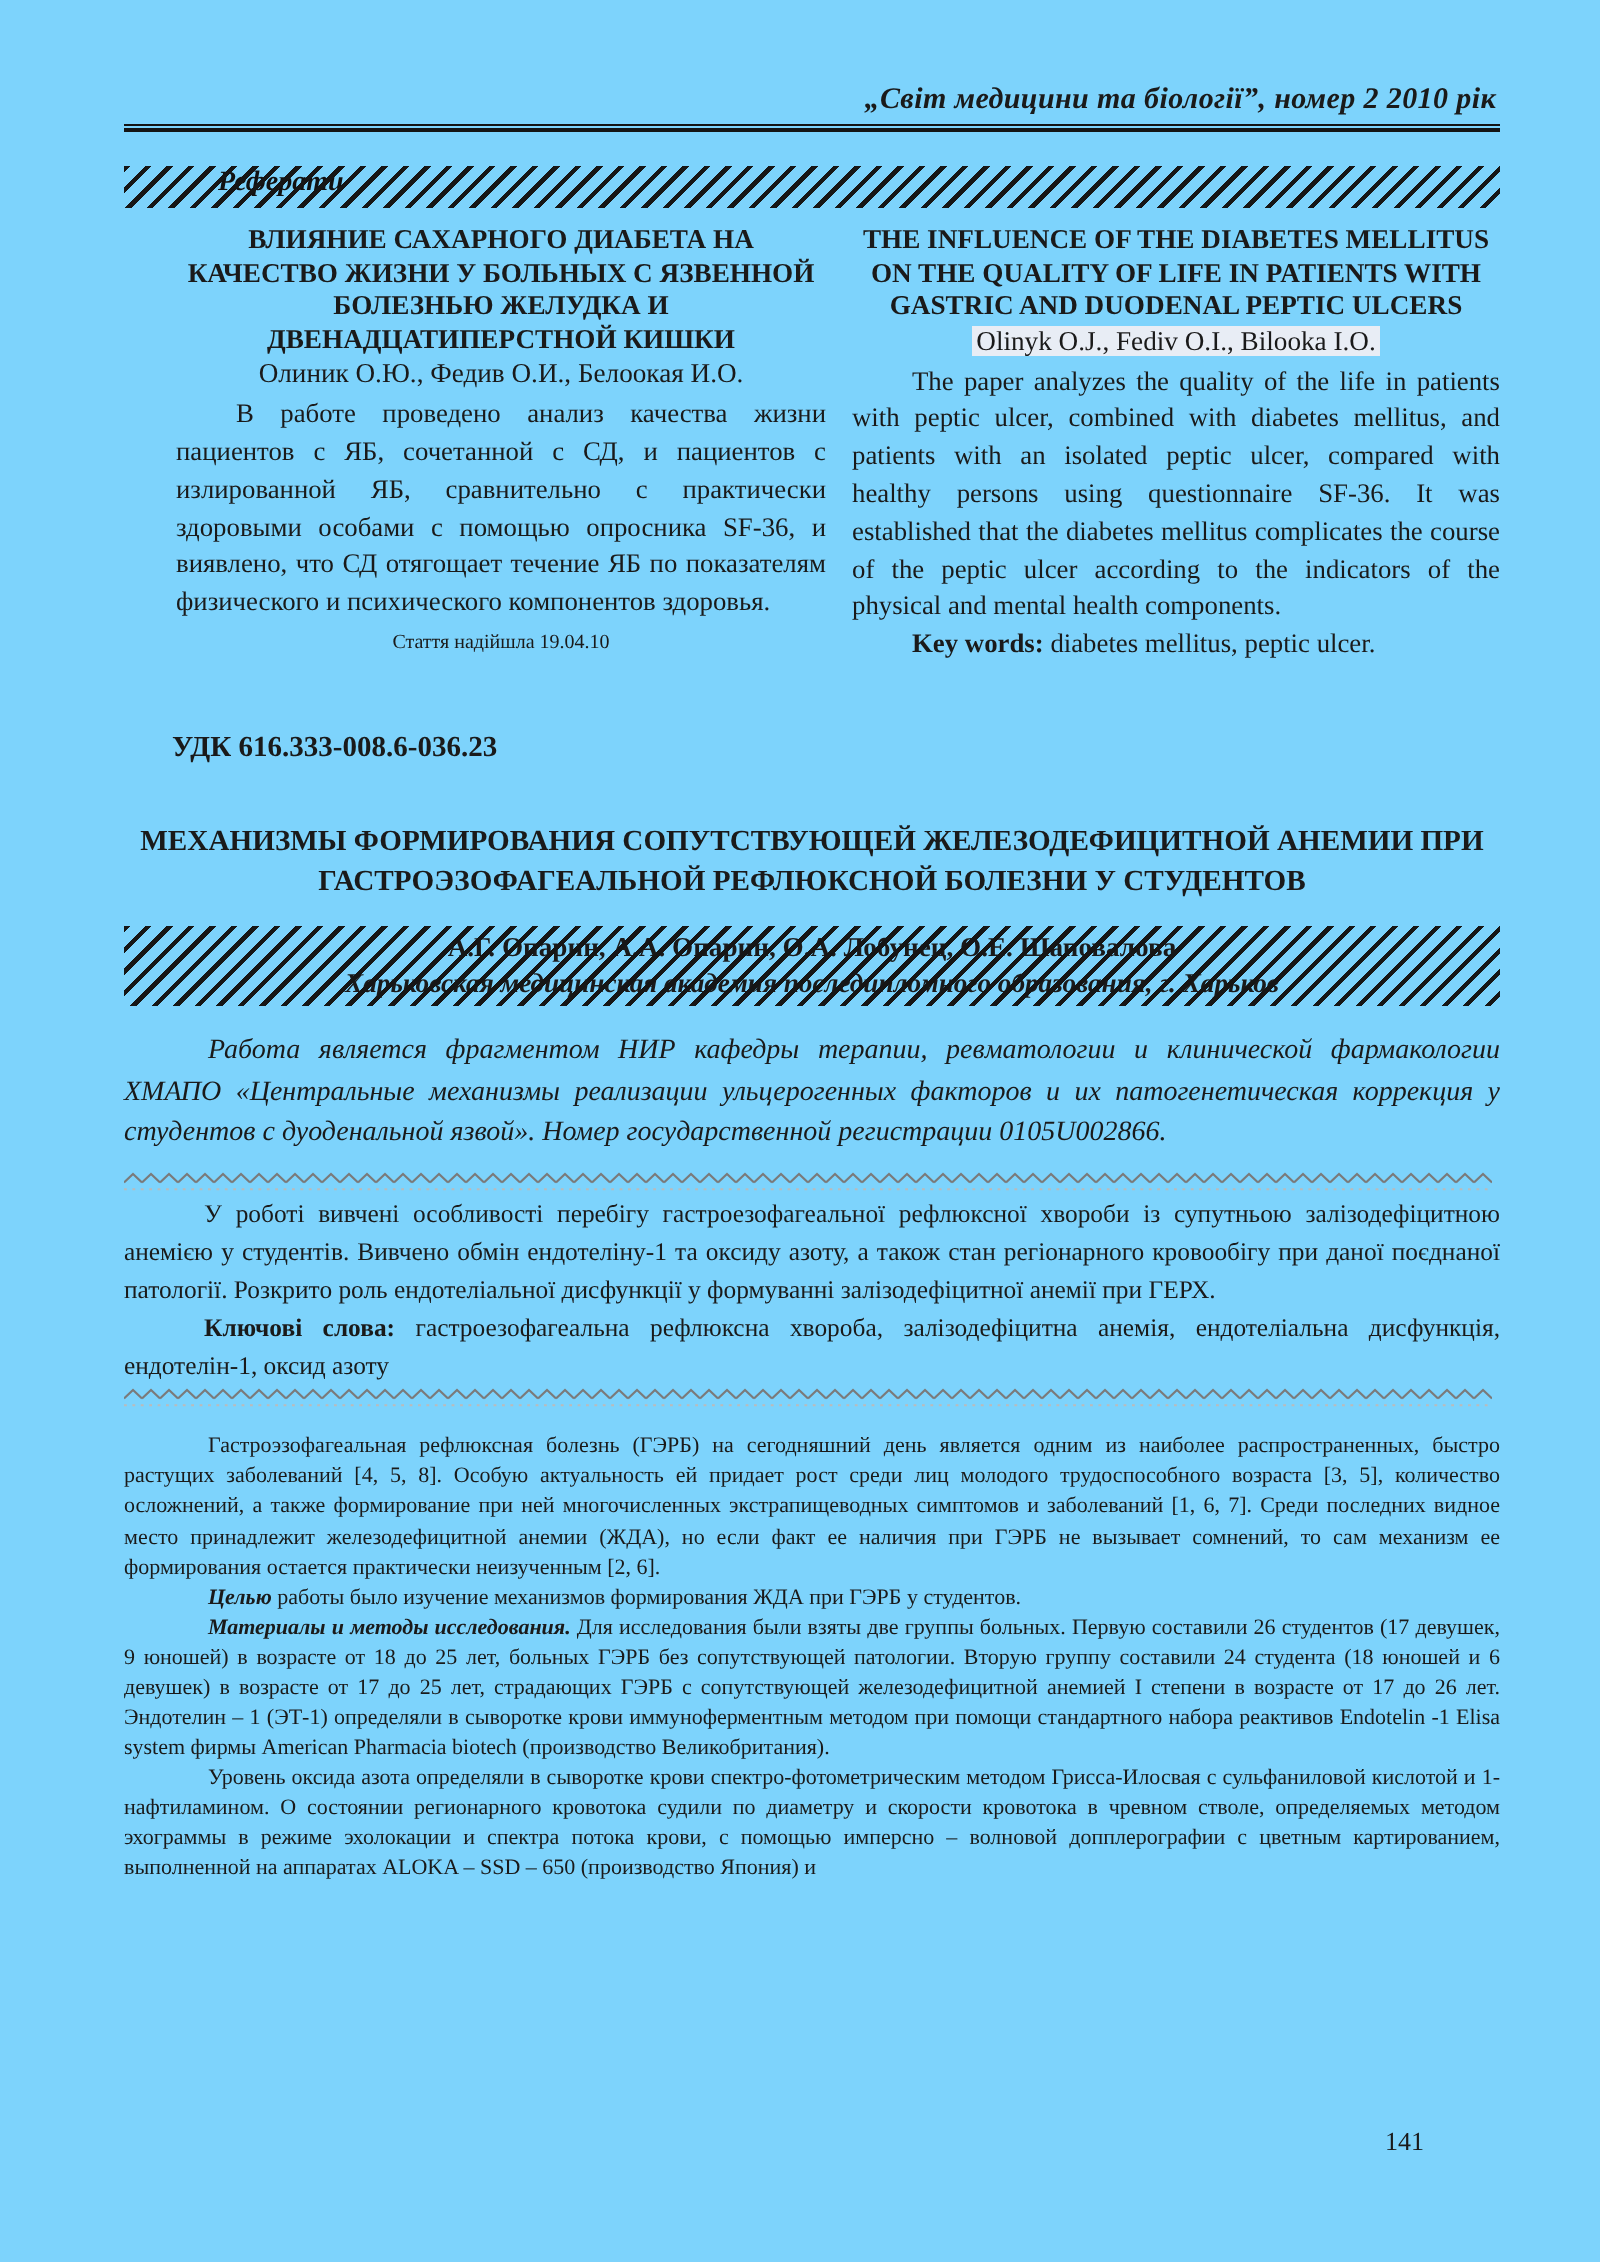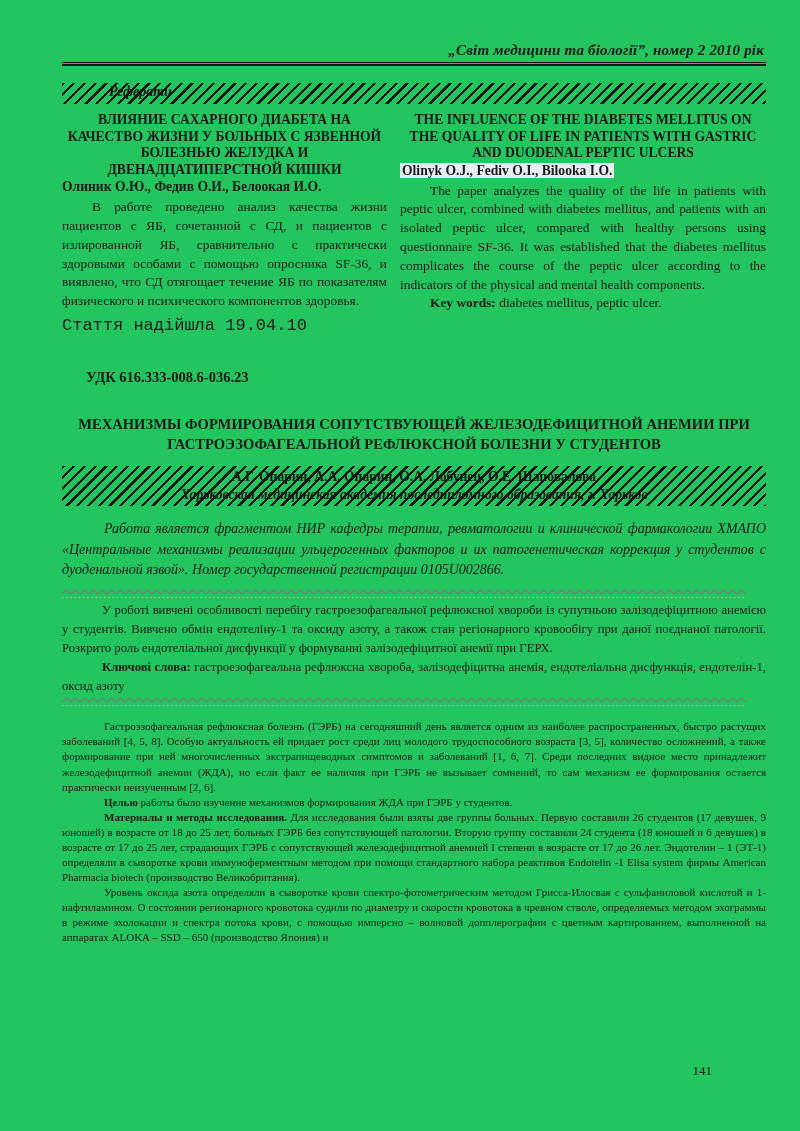--- a/index.html
+++ b/index.html
@@ -1,23 +1,23 @@
 <!DOCTYPE html>
 <html><head>
 <meta charset="utf-8">
 <style>
   * { margin:0; padding:0; box-sizing:border-box; }
   html,body { background:#ffffff; }
   .page {
     position:relative;
     width:800px; height:1131px;
-    background:#22c55e;
+    background:#7dd3fc;
     color:#1a1a1a;
     font-family:"Liberation Serif", serif;
-    padding:42px 34px 0 62px;
+    padding:42px 50px 0 62px;
     overflow:hidden;
   }
   
   .journal-line {
     text-align:right;
     font-size:15px;
     font-weight:bold;
     font-style:italic;
     letter-spacing:.2px;
     padding-right:2px;
@@ -46,55 +46,57 @@
     font-weight:bold;
     font-style:italic;
     font-size:14px;
     color:#111;
   }
   
   .abstract-cols {
     display:flex;
     gap:13px;
     margin-top:8px;
+    margin-left:26px;
   }
   .col { flex:1; }
   .col-ru { flex:0 0 325px; }
   .col-en { flex:1; }
   .abs-title {
     text-align:center;
     font-weight:bold;
     font-size:13.6px;
     line-height:1.22;
   }
   .abs-authors {
-    font-weight:bold;
+    text-align:center;
+    font-weight:normal;
     font-size:13.6px;
     line-height:1.25;
     margin-top:1px;
   }
   .abs-authors .hl { background:#e8edf5; padding:0 2px; }
   .abs-body {
     font-size:13.4px;
     line-height:1.4;
     text-align:justify;
     text-indent:30px;
     margin-top:2px;
   }
   .abs-keywords {
     font-size:13.4px;
     line-height:1.4;
     text-align:justify;
     text-indent:30px;
   }
   .abs-keywords b { font-weight:bold; }
   .received {
-    font-size:17px;
+    text-align:center;
+    font-size:10px;
     margin-top:5px;
-    font-family:Liberation Mono, monospace;
   }
   
   .udc {
     margin-top:34px;
     padding-left:24px;
     font-weight:bold;
     font-size:14.5px;
   }
   .art-title {
     margin-top:28px;
@@ -141,21 +143,21 @@
   .ua-abstract .kw { text-indent:40px; }
   .ua-abstract b { font-weight:bold; }
   
   .main-text {
     margin-top:12px;
     font-size:11px;
     line-height:1.37;
     text-align:justify;
   }
   .main-text p { text-indent:42px; }
-  .main-text b { font-weight:bold; }
+  .main-text b { font-weight:bold;font-style:italic; }
   
   .page-number {
     position:absolute;
     right:88px; bottom:52px;
     font-size:13px;
   }
 </style>
 </head>
 <body>
 

